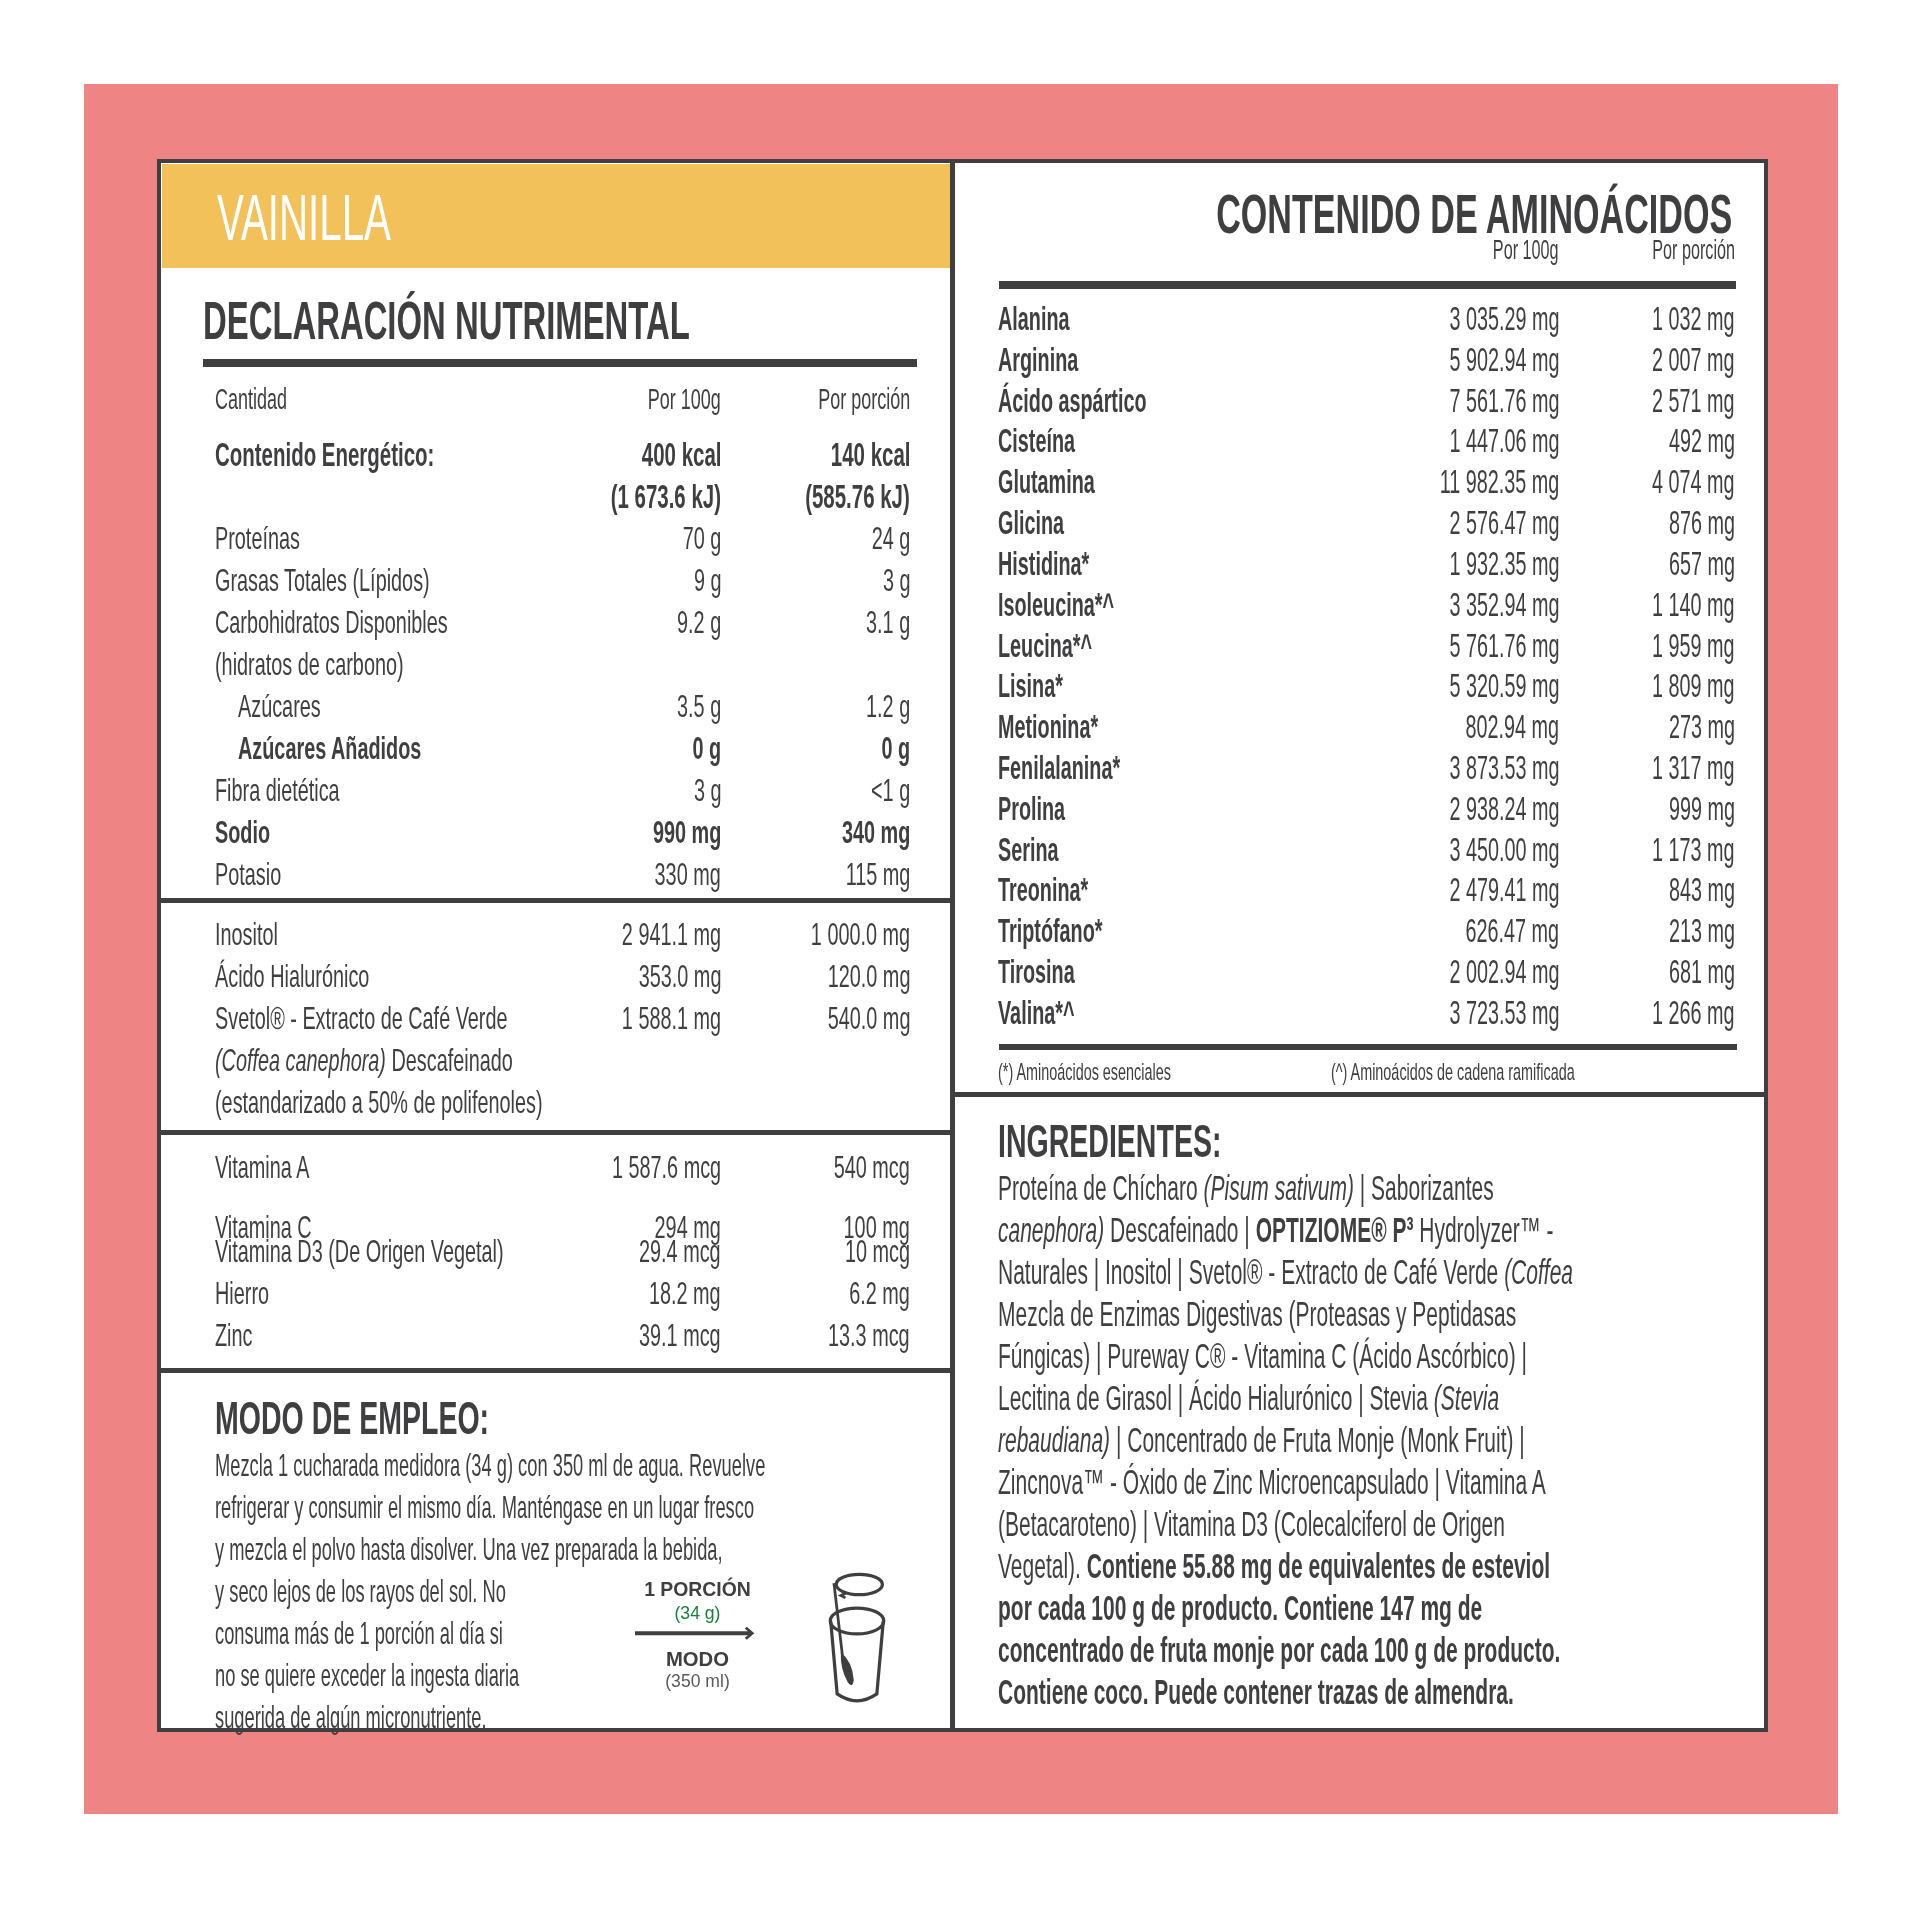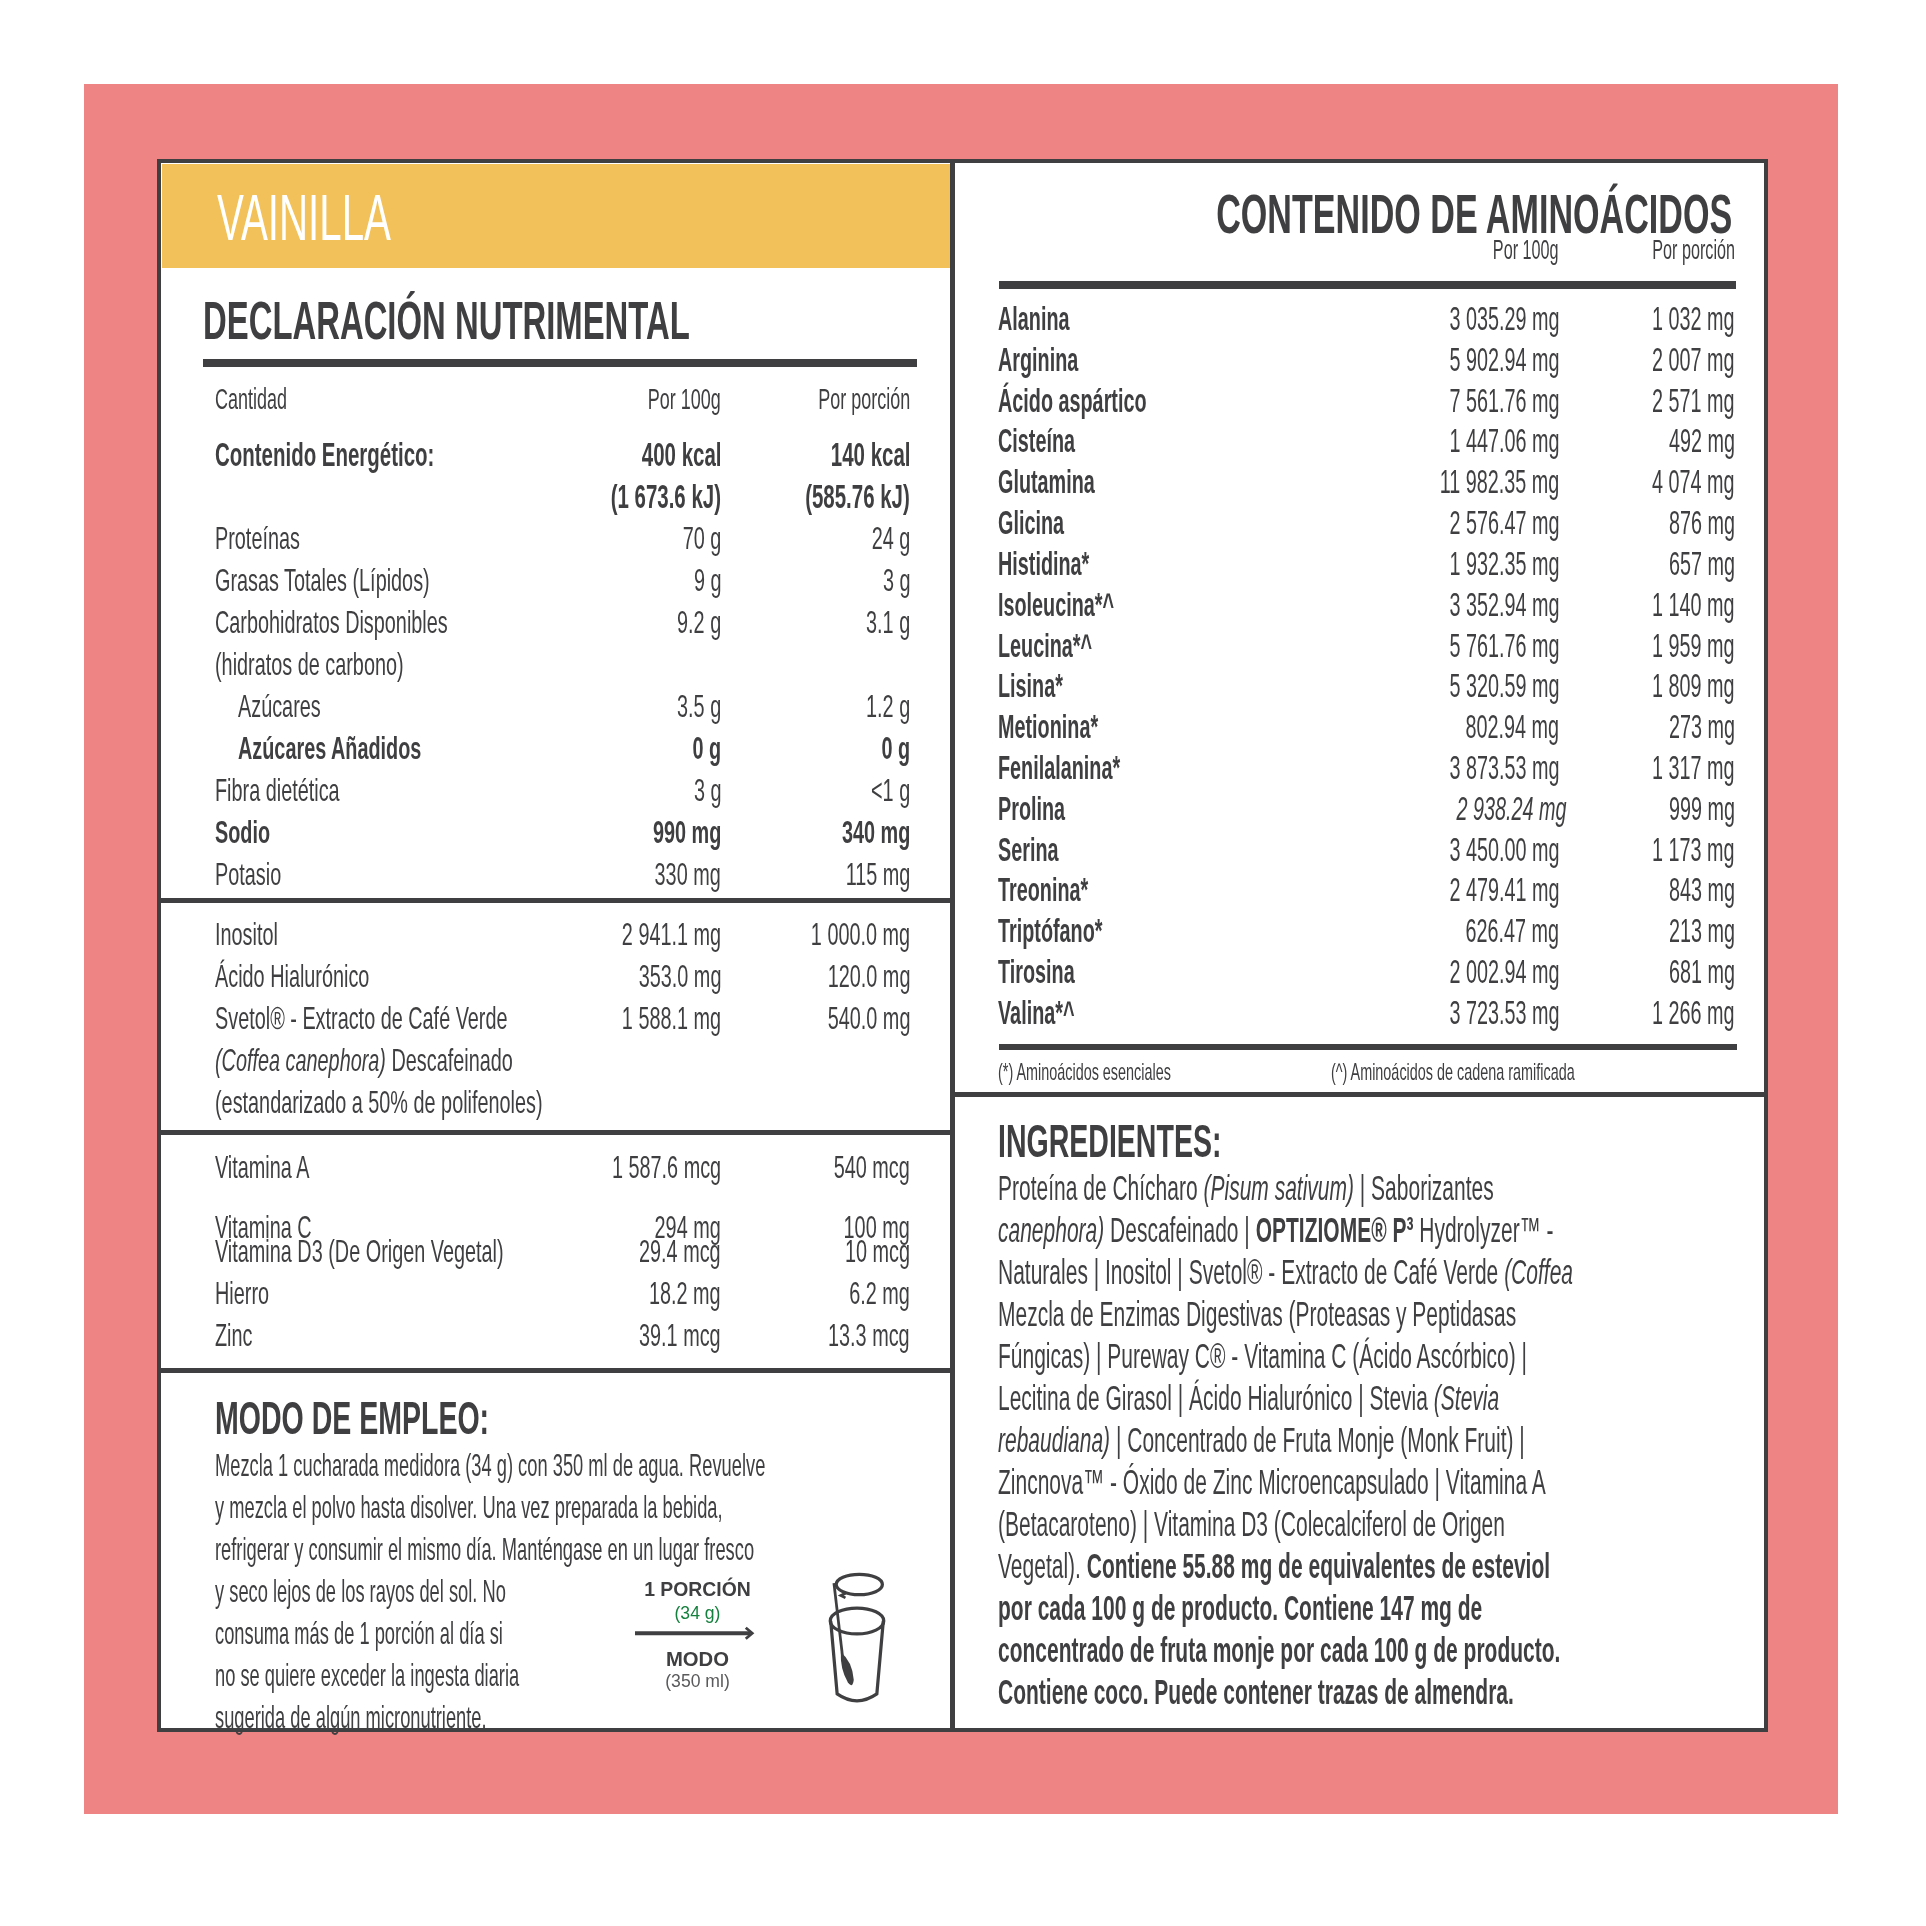--- a/index.html
+++ b/index.html
@@ -164,22 +164,22 @@
       <span class="v1" style="right: 189px;"><span class="condr">39.1 mcg</span></span>
       <span class="v2" style="right: 0px;"><span class="condr">13.3 mcg</span></span>
     </div>
   </div>
 
 <div class="abs title" style="left:215px;top:1393px;font-size:46px;line-height:51px;">
   <span class="cond" style="transform:scaleX(0.62);">MODO DE EMPLEO:</span>
 </div>
 <div id="usage-full" class="abs para" style="left:215px;top:1444px;width:695px;">
     <div><span class="cond" style="transform: scaleX(0.6);">Mezcla 1 cucharada medidora (34 g) con 350 ml de agua. Revuelve</span></div>
+    <div><span class="cond" style="transform: scaleX(0.6);">refrigerar y consumir el mismo día. Manténgase en un lugar fresco</span></div>
     <div><span class="cond" style="transform: scaleX(0.6);">y mezcla el polvo hasta disolver. Una vez preparada la bebida,</span></div>
-    <div><span class="cond" style="transform: scaleX(0.6);">refrigerar y consumir el mismo día. Manténgase en un lugar fresco</span></div>
   </div>
 <div id="usage-narrow" class="abs para" style="left:215px;top:1570px;width:388px;">
     <div><span class="cond" style="transform: scaleX(0.6);">y seco lejos de los rayos del sol. No</span></div>
     <div><span class="cond" style="transform: scaleX(0.6);">consuma más de 1 porción al día si</span></div>
     <div><span class="cond" style="transform: scaleX(0.6);">no se quiere exceder la ingesta diaria</span></div>
     <div><span class="cond" style="transform: scaleX(0.6);">sugerida de algún micronutriente.</span></div>
   </div>
 
 <div class="abs" style="left:633px;top:1578px;width:129px;text-align:center;font-size:19.4px;font-weight:bold;line-height:23px;">1 PORCIÓN</div>
 <div class="abs" style="left:633px;top:1603px;width:129px;text-align:center;font-size:17.6px;line-height:21px;color:#15803d;">(34 g)</div>
@@ -268,21 +268,21 @@
       <span class="v1" style="right: 176px;"><span class="condr">802.94 mg</span></span>
       <span class="v2" style="right: 0px;"><span class="condr">273 mg</span></span>
     </div>
     <div class="row amino" style="left: 998px; top: 747px; width: 737px;">
       <span class="lbl title"><span class="cond">Fenilalanina*</span></span>
       <span class="v1" style="right: 176px;"><span class="condr">3 873.53 mg</span></span>
       <span class="v2" style="right: 0px;"><span class="condr">1 317 mg</span></span>
     </div>
     <div class="row amino" style="left: 998px; top: 788px; width: 737px;">
       <span class="lbl title"><span class="cond">Prolina</span></span>
-      <span class="v1" style="right: 169px; font-style: italic;"><span class="condr">2 938.24 mg</span></span>
+      <span class="v1" style="right: 176px;"><span class="condr">2 938.24 mg</span></span>
       <span class="v2" style="right: 0px;"><span class="condr">999 mg</span></span>
     </div>
     <div class="row amino" style="left: 998px; top: 829px; width: 737px;">
       <span class="lbl title"><span class="cond">Serina</span></span>
       <span class="v1" style="right: 176px;"><span class="condr">3 450.00 mg</span></span>
       <span class="v2" style="right: 0px;"><span class="condr">1 173 mg</span></span>
     </div>
     <div class="row amino" style="left: 998px; top: 869px; width: 737px;">
       <span class="lbl title"><span class="cond">Treonina*</span></span>
       <span class="v1" style="right: 176px;"><span class="condr">2 479.41 mg</span></span>

